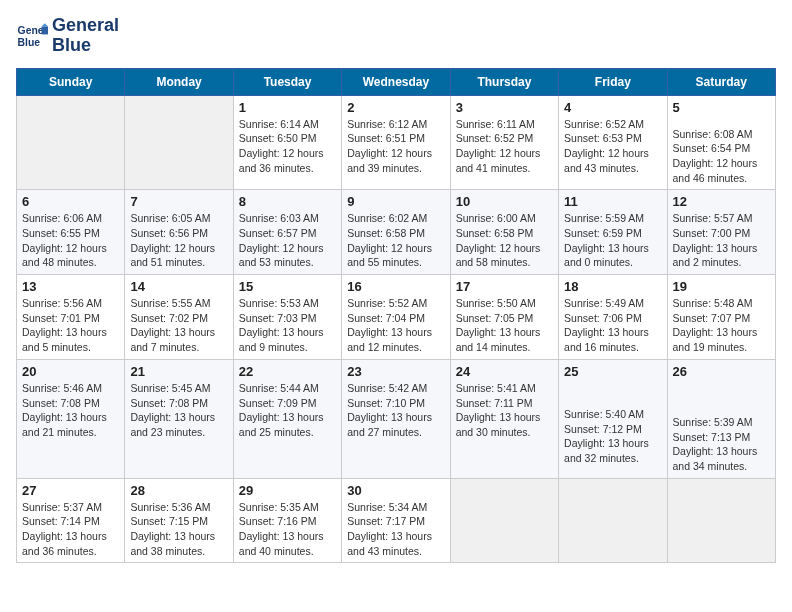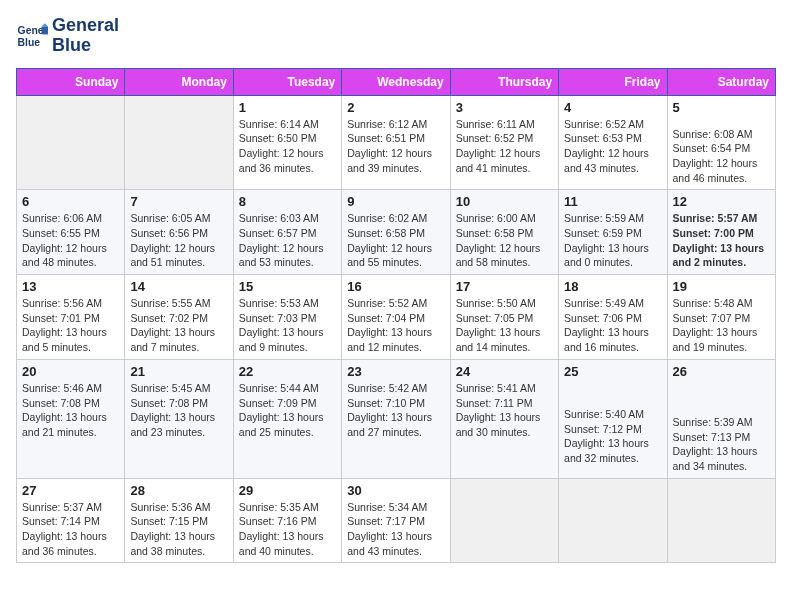--- a/index.html
+++ b/index.html
@@ -42,23 +42,23 @@
     .calendar-subtitle {
       font-size: 16px;
       color: #333;
     }
     table {
       width: 100%;
       border-collapse: collapse;
       font-size: 11px;
     }
     thead tr th {
-      background: #d946ef;
+      background: #0369a1;
       color: #fff;
-      text-align: right;
+      text-align: center;
       padding: 6px 6px;
       font-size: 12px;
       font-weight: bold;
       border: 1px solid #2f5fa5;
     }
     tbody tr td {
       border: 1px solid #ccc;
       vertical-align: top;
       padding: 4px 5px;
       height: 80px;
@@ -201,21 +201,21 @@
         </td>
         <td>
           <div class="day-number">11</div>
           <div class="day-info" style="white-space: pre-line;">Sunrise: 5:59 AM
 Sunset: 6:59 PM
 Daylight: 13 hours
 and 0 minutes.</div>
         </td>
         <td>
           <div class="day-number">12</div>
-          <div class="day-info" style="white-space: pre-line; font-weight: bold;">Sunrise: 5:57 AM
+          <div class="day-info" style="white-space: pre-line;">Sunrise: 5:57 AM
 Sunset: 7:00 PM
 Daylight: 13 hours
 and 2 minutes.</div>
         </td>
       </tr>
       <tr>
         <td>
           <div class="day-number">13</div>
           <div class="day-info" style="white-space: pre-line;">Sunrise: 5:56 AM
 Sunset: 7:01 PM

